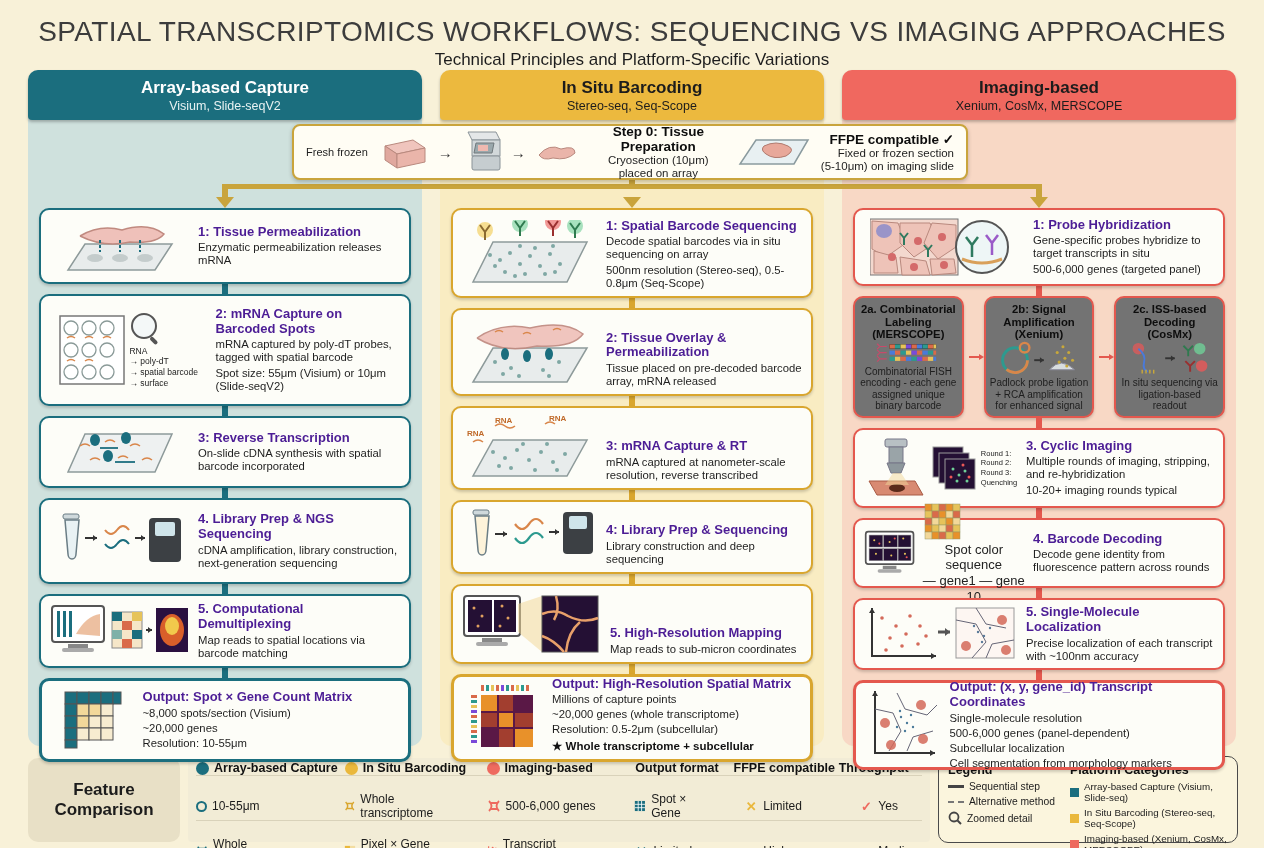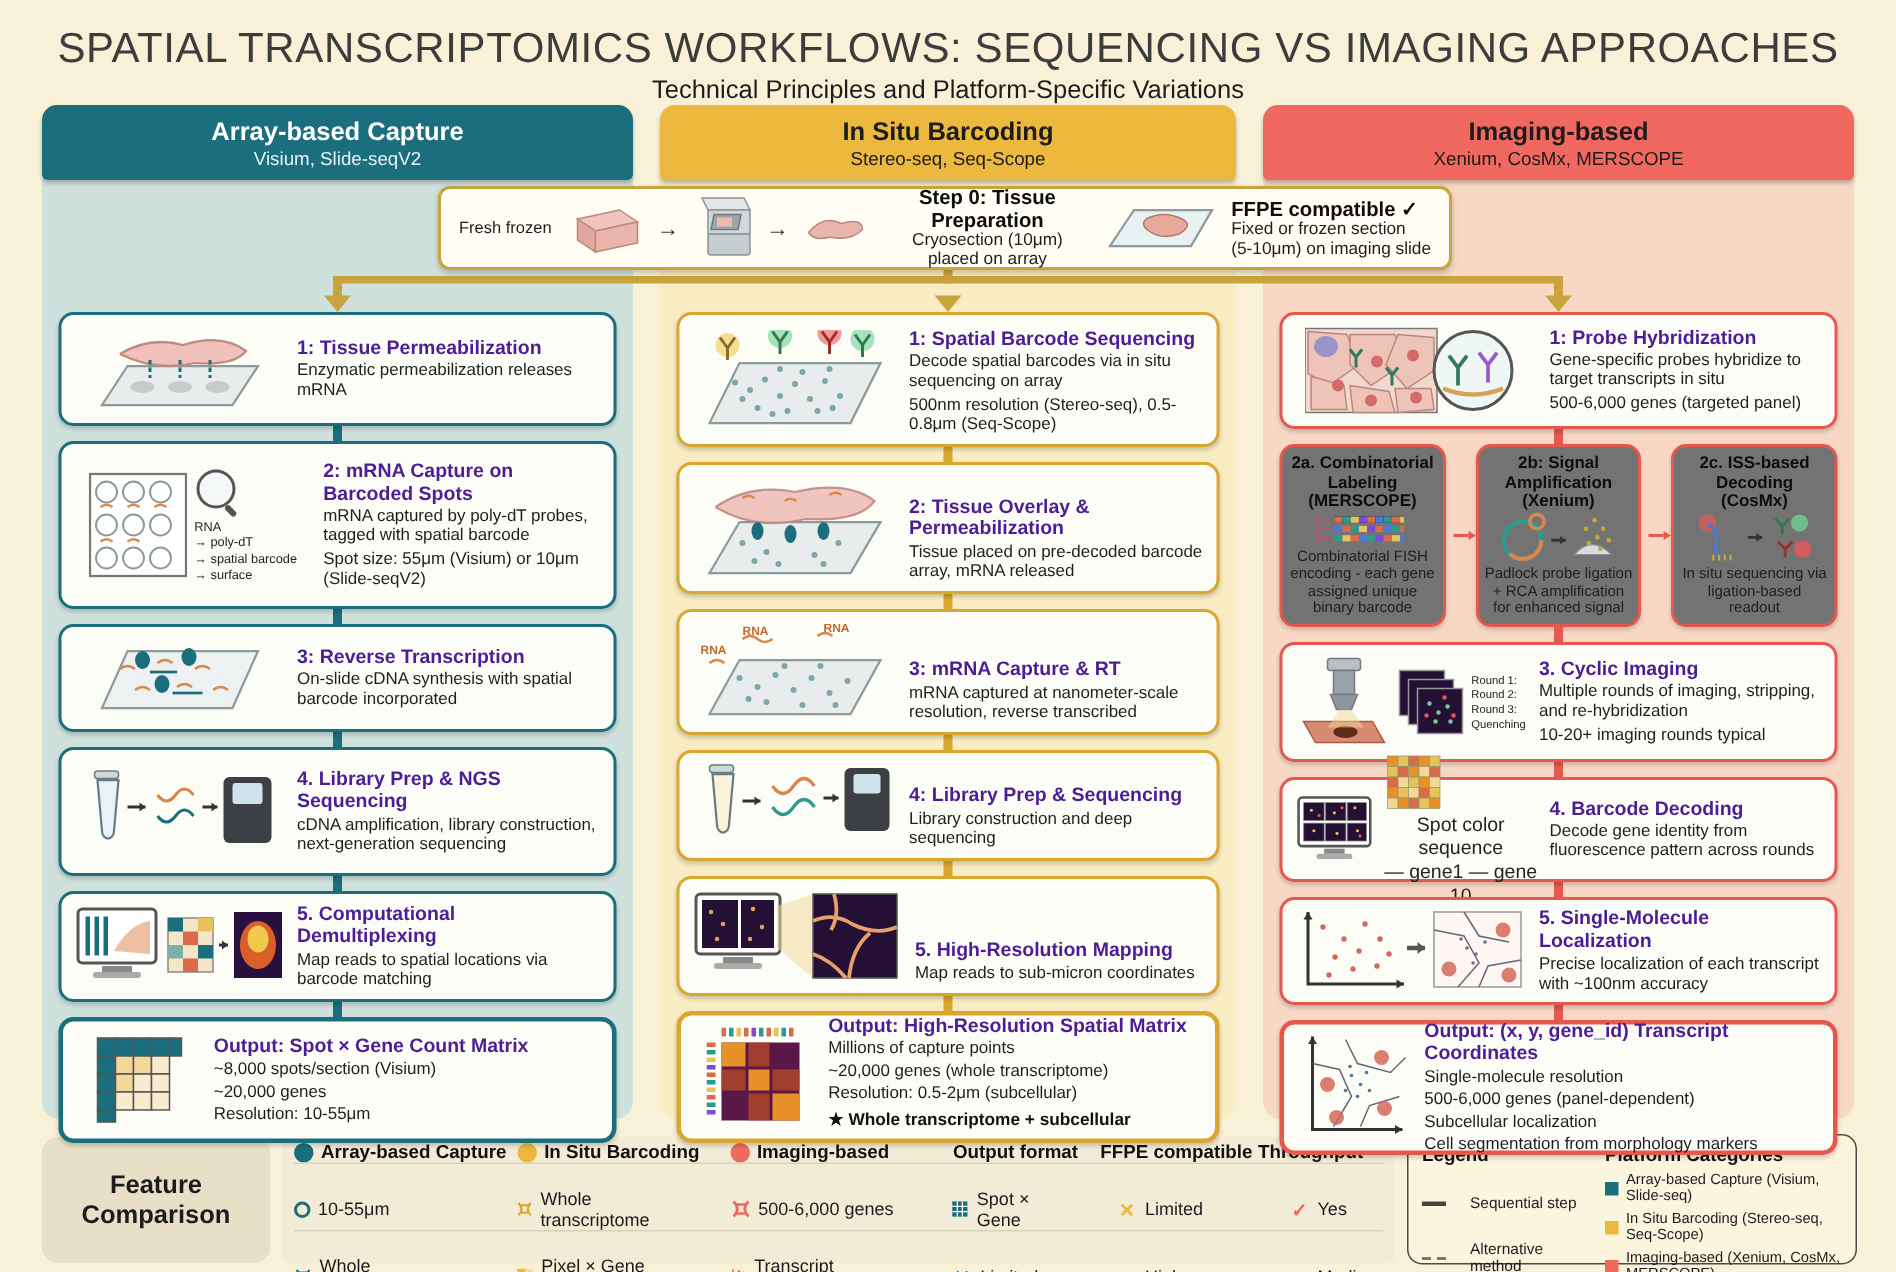--- a/index.html
+++ b/index.html
@@ -41,21 +41,21 @@
   .vconn { width:6px; height:14px; margin:-2px auto; position:relative; z-index:1; }
   .c-teal { background:#1b6e7e; } .c-gold { background:#d9a62e; } .c-red { background:#e4584e; }
 
   
   .step0 { position:absolute; left:292px; top:124px; width:676px; height:56px; background:#fffdf4; border:2.5px solid #c9a43c; border-radius:8px; z-index:6; display:flex; align-items:center; padding:4px 12px; gap:9px; box-shadow:0 2px 4px rgba(0,0,0,.22); }
   .s0txt { text-align:center; line-height:1.12; }
   .s0title { font-size:13.5px; font-weight:bold; color:#0d0d0d; }
   .s0line { font-size:11.5px; color:#1e1e1e; }
   .s0fresh { font-size:11px; color:#1e1e1e; line-height:1.1; }
   .s0arrow { font-size:15px; color:#333; font-weight:bold; }
-  .s0ffpe { text-align:left; line-height:1.12; }
+  .s0ffpe { text-align:right; line-height:1.12; }
 
   
   .gline { position:absolute; background:#c9a43c; z-index:1; }
   .garrow { position:absolute; width:0; height:0; border-left:9px solid transparent; border-right:9px solid transparent; border-top:11px solid #c9a43c; z-index:1; }
 
   
   .subrow { display:flex; gap:5px; align-items:stretch; }
   .sub { flex:1; background:#737373; border:2px solid #e4584e; border-radius:10px; padding:5px 4px; text-align:center; box-shadow:0 2px 3px rgba(0,0,0,.18); display:flex; flex-direction:column; align-items:center; }
   .subt { font-size:11.3px; font-weight:bold; line-height:1.12; color:#0d0d0d; }
   .subd { font-size:10px; color:#1e1e1e; line-height:1.12; margin-top:2px; }
@@ -76,21 +76,21 @@
   .fch { font-size:12.5px; font-weight:bold; color:#111; }
   .dot { width:13px; height:13px; border-radius:50%; flex:0 0 13px; }
   .ring { width:11px; height:11px; border:2.5px solid #1b6e7e; border-radius:50%; flex:0 0 11px; }
   .glyph { font-weight:bold; font-size:13px; width:14px; text-align:center; flex:0 0 14px; }
 
   
   .legend { position:absolute; left:938px; top:756px; width:300px; height:87px; background:#fbf5dd; border:1.5px solid #4a4a4a; border-radius:10px; padding:6px 9px; display:flex; gap:10px; }
   .leg-l { width:112px; }
   .leg-r { flex:1; }
   .legtitle { font-size:12.5px; font-weight:bold; color:#111; margin-bottom:3px; }
-  .legitem { display:flex; align-items:center; gap:16px; font-size:10.3px; color:#1c1c1c; margin-top:20px; }
+  .legitem { display:flex; align-items:center; gap:5px; font-size:10.3px; color:#1c1c1c; margin-top:4px; }
   .solidline { width:16px; height:3px; background:#444; flex:0 0 16px; }
   .dashline { width:16px; border-top:2px dashed #777; flex:0 0 16px; }
   .sq { width:9px; height:9px; flex:0 0 9px; }
   .platitem { display:flex; align-items:center; gap:5px; font-size:9.8px; color:#1c1c1c; margin-top:4px; }
 
   svg { display:block; }
 </style>
 </head>
 <body>
 

